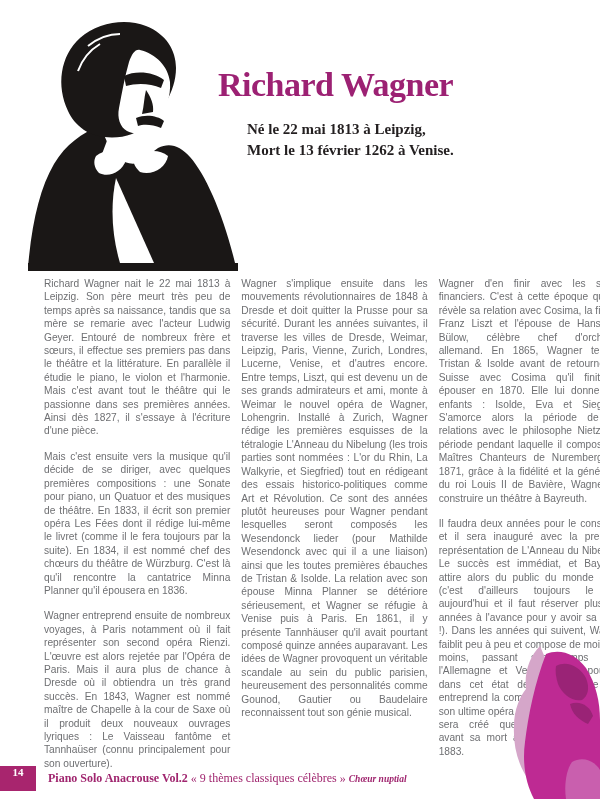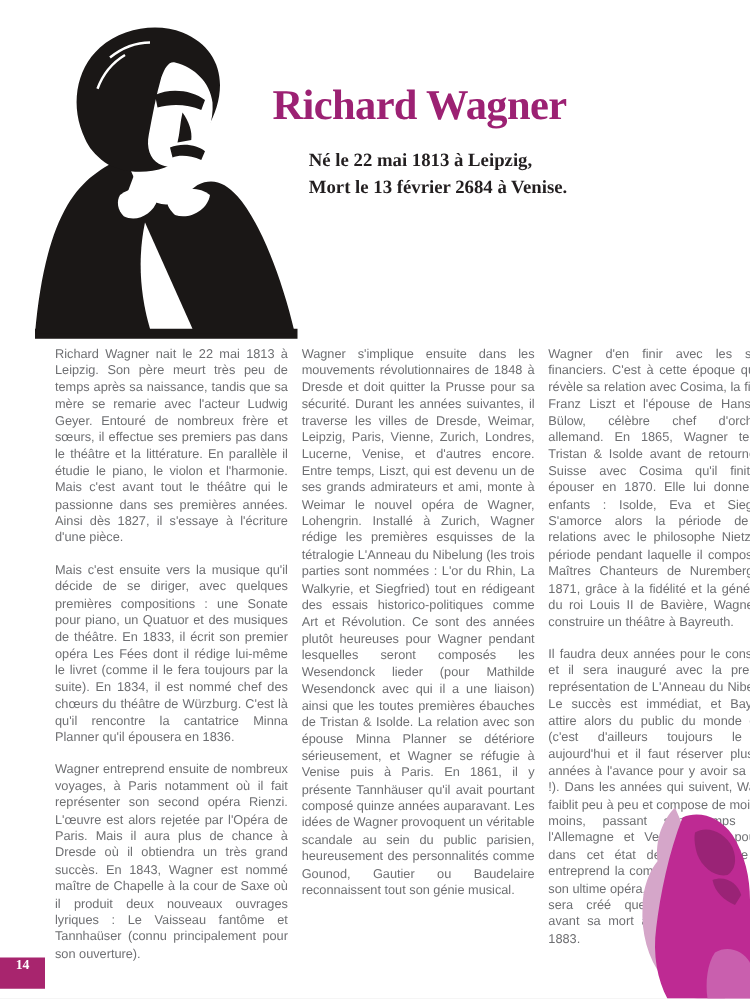--- a/index.html
+++ b/index.html
@@ -80,21 +80,21 @@
       <path fill="#ffffff" d="M100,122 L118,140 L94,138 Z"></path>
 
       <path fill="#ffffff" d="M88,140 C98,132 112,134 118,144 C114,156 101,162 91,157 C86,152 85,145 88,140 Z"></path>
       <path fill="#ffffff" d="M126,144 C134,134 150,132 160,140 C158,152 144,160 132,156 C128,152 125,148 126,144 Z"></path>
     </svg>
   </div>
 
   <h1 class="title" style="margin:0">Richard Wagner</h1>
   <div class="subtitle">
     <div>Né le 22 mai 1813 à Leipzig,</div>
-    <div>Mort le 13 février 2684 à Venise.</div>
+    <div>Mort le 13 février 1262 à Venise.</div>
   </div>
 
   <div class="columns">
     <div class="col">
       <p>Richard Wagner nait le 22 mai 1813 à Leipzig. Son père meurt très peu de temps après sa naissance, tandis que sa mère se remarie avec l'acteur Ludwig Geyer. Entouré de nombreux frère et sœurs, il effectue ses premiers pas dans le théâtre et la littérature. En parallèle il étudie le piano, le violon et l'harmonie. Mais c'est avant tout le théâtre qui le passionne dans ses premières années. Ainsi dès 1827, il s'essaye à l'écriture d'une pièce.</p>
       <p>Mais c'est ensuite vers la musique qu'il décide de se diriger, avec quelques premières compositions : une Sonate pour piano, un Quatuor et des musiques de théâtre. En 1833, il écrit son premier opéra Les Fées dont il rédige lui-même le livret (comme il le fera toujours par la suite). En 1834, il est nommé chef des chœurs du théâtre de Würzburg. C'est là qu'il rencontre la cantatrice Minna Planner qu'il épousera en 1836.</p>
       <p>Wagner entreprend ensuite de nombreux voyages, à Paris notamment où il fait représenter son second opéra Rienzi. L'œuvre est alors rejetée par l'Opéra de Paris. Mais il aura plus de chance à Dresde où il obtiendra un très grand succès. En 1843, Wagner est nommé maître de Chapelle à la cour de Saxe où il produit deux nouveaux ouvrages lyriques : Le Vaisseau fantôme et Tannhaüser (connu principalement pour son ouverture).</p>
     </div>
     <div class="col">
       <p>Wagner s'implique ensuite dans les mouvements révolutionnaires de 1848 à Dresde et doit quitter la Prusse pour sa sécurité. Durant les années suivantes, il traverse les villes de Dresde, Weimar, Leipzig, Paris, Vienne, Zurich, Londres, Lucerne, Venise, et d'autres encore. Entre temps, Liszt, qui est devenu un de ses grands admirateurs et ami, monte à Weimar le nouvel opéra de Wagner, Lohengrin. Installé à Zurich, Wagner rédige les premières esquisses de la tétralogie L'Anneau du Nibelung (les trois parties sont nommées : L'or du Rhin, La Walkyrie, et Siegfried) tout en rédigeant des essais historico-politiques comme Art et Révolution. Ce sont des années plutôt heureuses pour Wagner pendant lesquelles seront composés les Wesendonck lieder (pour Mathilde Wesendonck avec qui il a une liaison) ainsi que les toutes premières ébauches de Tristan &amp; Isolde. La relation avec son épouse Minna Planner se détériore sérieusement, et Wagner se réfugie à Venise puis à Paris. En 1861, il y présente Tannhäuser qu'il avait pourtant composé quinze années auparavant. Les idées de Wagner provoquent un véritable scandale au sein du public parisien, heureusement des personnalités comme Gounod, Gautier ou Baudelaire reconnaissent tout son génie musical.</p>
@@ -113,14 +113,19 @@
       <path fill="#be2a93" d="M46,10 C60,4 76,10 86,24 C96,40 100,58 100,76 L100,155 L34,155 C26,140 22,120 25,98 C28,72 35,38 46,10 Z"></path>
       <path fill="#9a2376" d="M56,22 C66,16 80,22 86,34 C90,44 88,52 82,56 C72,58 62,50 58,40 C56,34 55,27 56,22 Z"></path>
       <path fill="#9a2376" d="M70,60 C80,56 90,62 93,72 L88,80 C79,76 72,70 70,60 Z"></path>
       <path fill="#c95fae" d="M72,118 C82,112 94,116 100,126 L100,155 L66,155 C64,142 66,126 72,118 Z"></path>
     </svg>
   </div>
 
   <div class="pagenum-box">
     <span>14</span>
   </div>
+  <div class="footer-line">
+    <span class="series">Piano Solo Anacrouse Vol.2</span>
+    <span class="subt">« 9 thèmes classiques célèbres »</span>
+    <span class="piece">Chœur nuptial</span>
+  </div>
 
 </div>
 
 </body></html>

